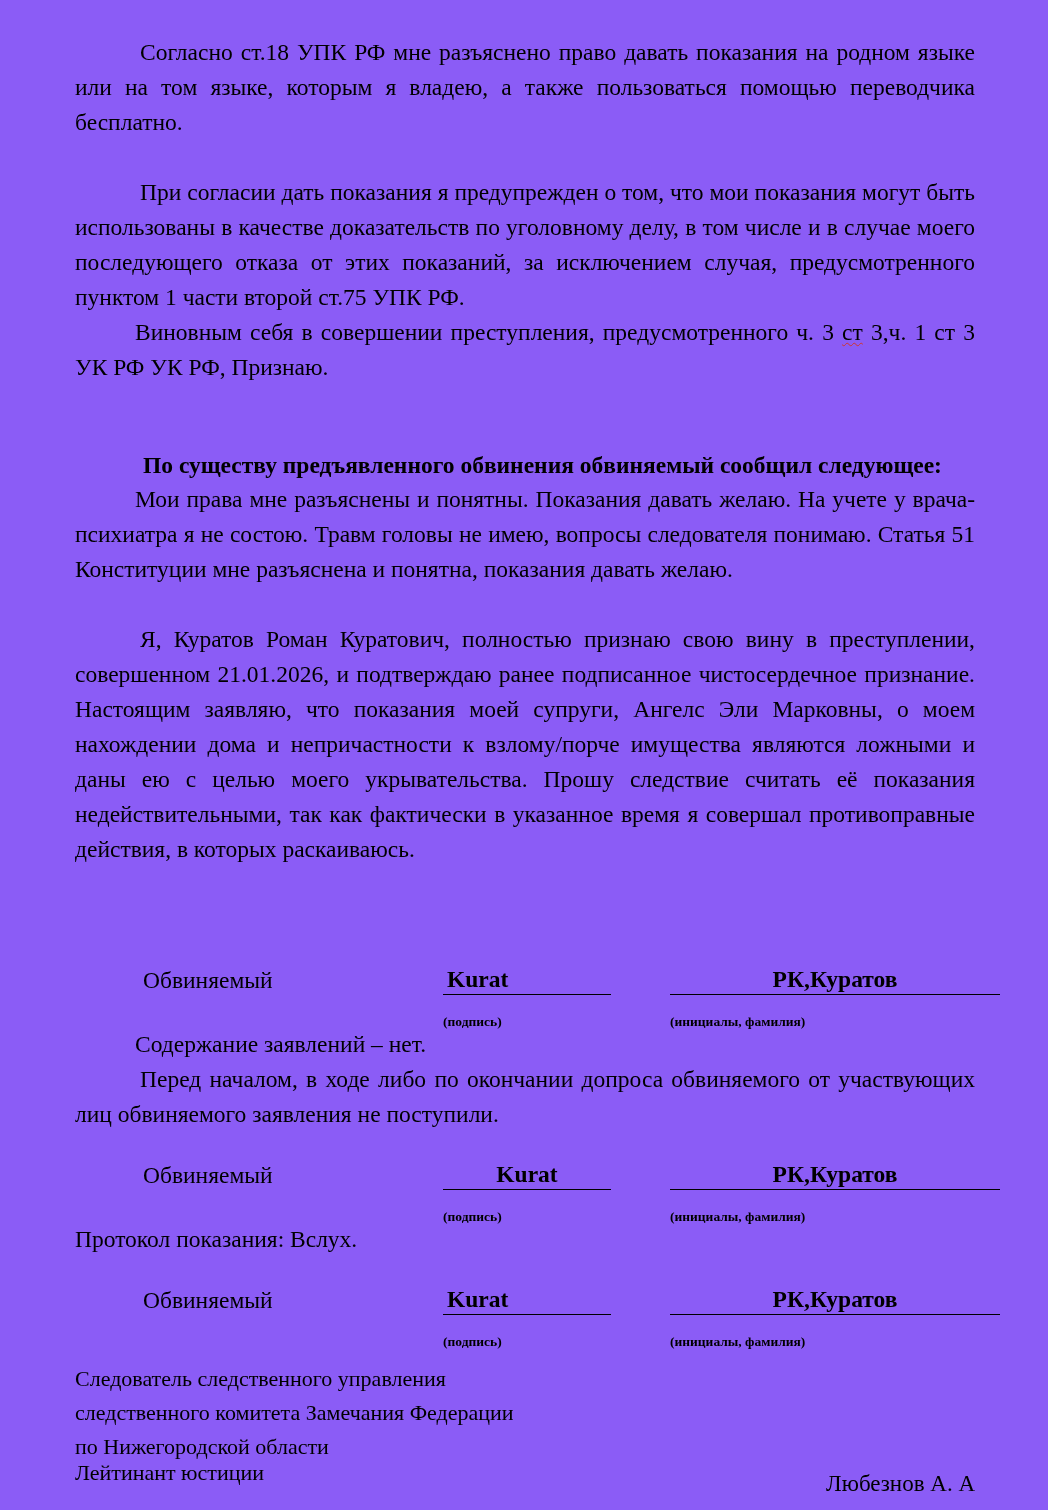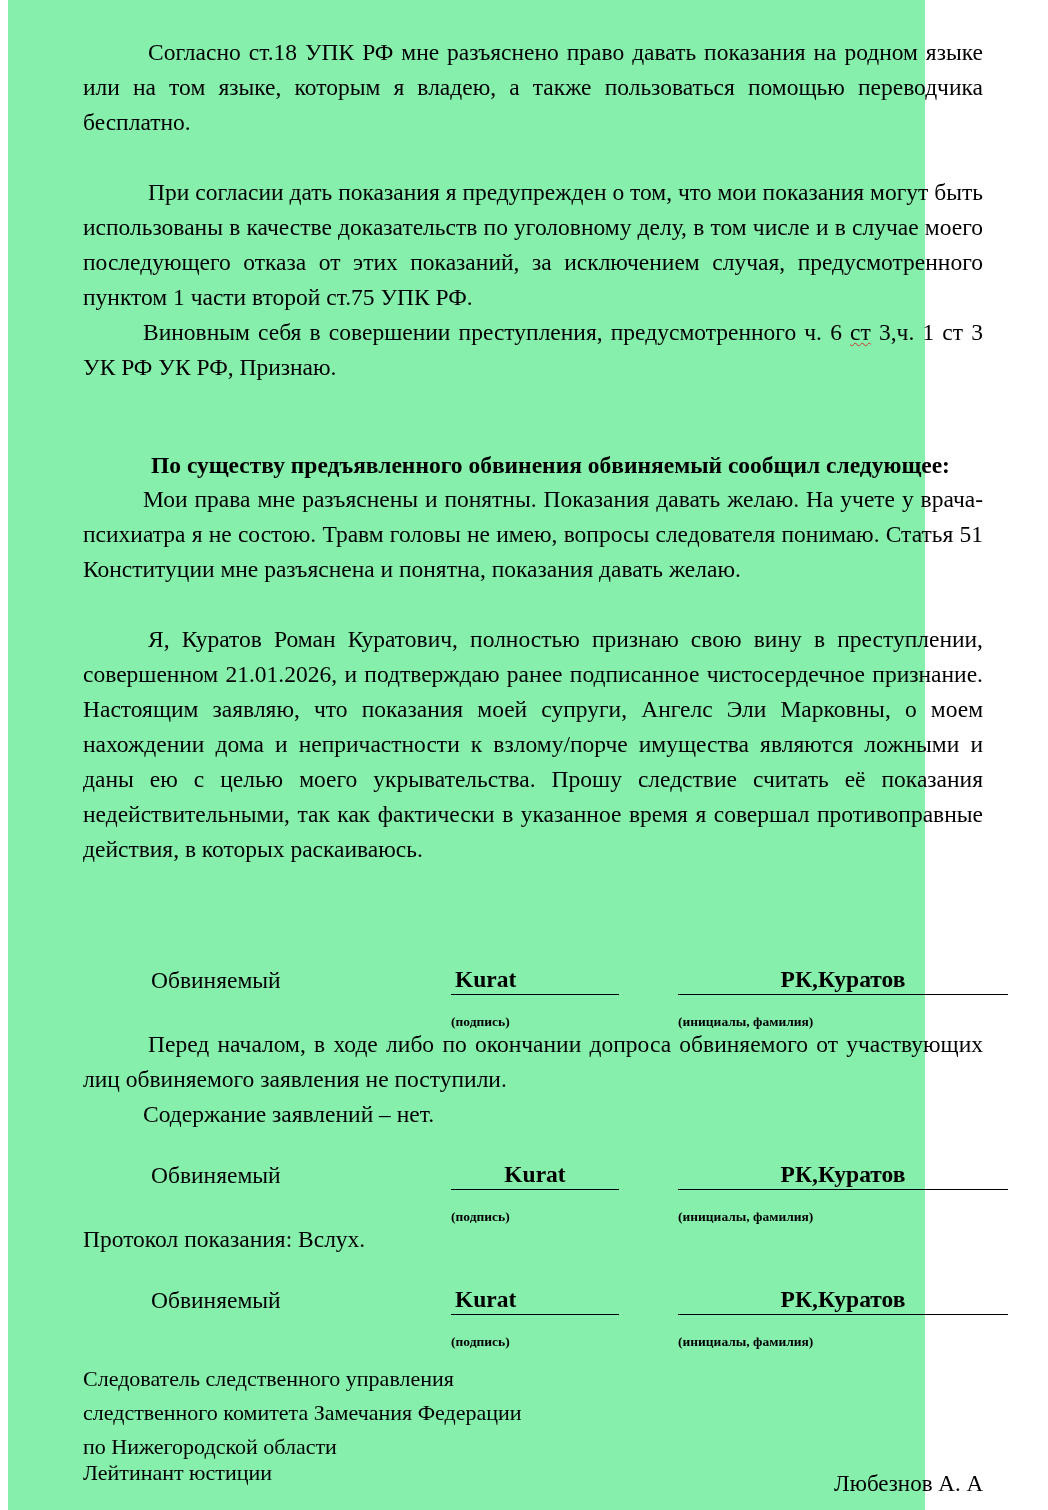--- a/index.html
+++ b/index.html
@@ -11,24 +11,24 @@
   body {
     width: 1048px;
     height: 1510px;
     position: relative;
     font-family: "Liberation Serif", "DejaVu Serif", serif;
     color: #000000;
     overflow: hidden;
   }
   .page {
     position: absolute;
-    left: 8px; top: 0;
-    width: 917px;
+    left: 0; top: 0;
+    width: 1048px;
     height: 1510px;
-    background: #86efac;
+    background: #8b5cf6;
   }
   .body-col {
     position: absolute;
     left: 75px;
     top: 0;
     width: 900px;
   }
 
   
   p.para {
@@ -144,21 +144,21 @@
 
     <div class="gap-lg"></div>
 
     <p class="para">Согласно ст.18 УПК РФ мне разъяснено право давать показания на родном языке или на том языке, которым я владею, а также пользоваться помощью переводчика бесплатно.</p>
 
     <div class="gap-lg"></div>
 
     <p class="para">При согласии дать показания я предупрежден о том, что мои показания могут быть использованы в качестве доказательств по уголовному делу, в том числе и в случае моего последующего отказа от этих показаний, за исключением случая, предусмотренного пунктом 1 части второй ст.75 УПК РФ.</p>
 
 
-    <p class="para tight"><span>Виновным себя в совершении преступления, предусмотренного ч. 6 </span><span class="misspell">ст</span><span> 3,ч. 1 ст 3 УК РФ УК РФ, Признаю.</span></p>
+    <p class="para tight"><span>Виновным себя в совершении преступления, предусмотренного ч. 3 </span><span class="misspell">ст</span><span> 3,ч. 1 ст 3 УК РФ УК РФ, Признаю.</span></p>
 
     <div class="gap-lg"></div>
     <div class="gap-md"></div>
 
     <p class="heading">По существу предъявленного обвинения обвиняемый сообщил следующее:</p>
 
     <p class="para tight">Мои права мне разъяснены и понятны. Показания давать желаю. На учете у врача-психиатра я не состою. Травм головы не имею, вопросы следователя понимаю. Статья 51 Конституции мне разъяснена и понятна, показания давать желаю.</p>
 
     <div class="gap-lg"></div>
 
@@ -177,23 +177,23 @@
         <div class="sig-caption">(подпись)</div>
       </div>
 
       <div class="sig-field f-name-a">
         <div class="sig-value center">РК,Куратов</div>
         <div class="sig-rule"></div>
         <div class="sig-caption">(инициалы, фамилия)</div>
       </div>
     </div>
 
+    <p class="para tight">Содержание заявлений – нет.</p>
+
     <p class="para">Перед началом, в ходе либо по окончании допроса обвиняемого от участвующих лиц обвиняемого заявления не поступили.</p>
-
-    <p class="para tight">Содержание заявлений – нет.</p>
 
     <div class="gap-md"></div>
 
     <div class="sig-block">
       <div class="sig-label">Обвиняемый</div>
 
       <div class="sig-field f-sign-b">
         <div class="sig-value center">Kurat</div>
         <div class="sig-rule"></div>
         <div class="sig-caption">(подпись)</div>

